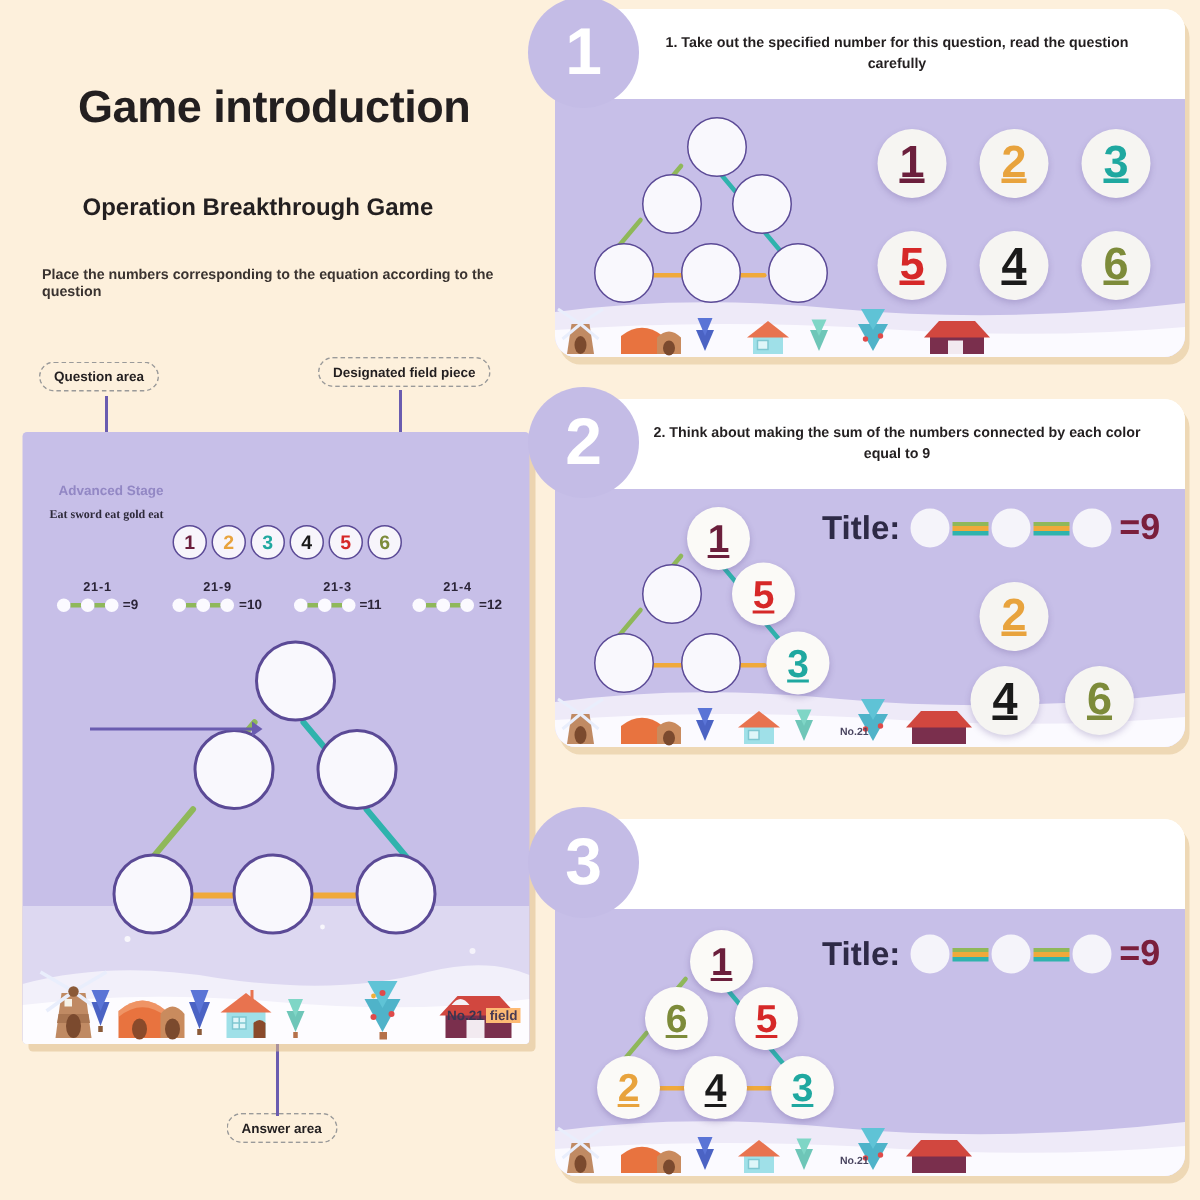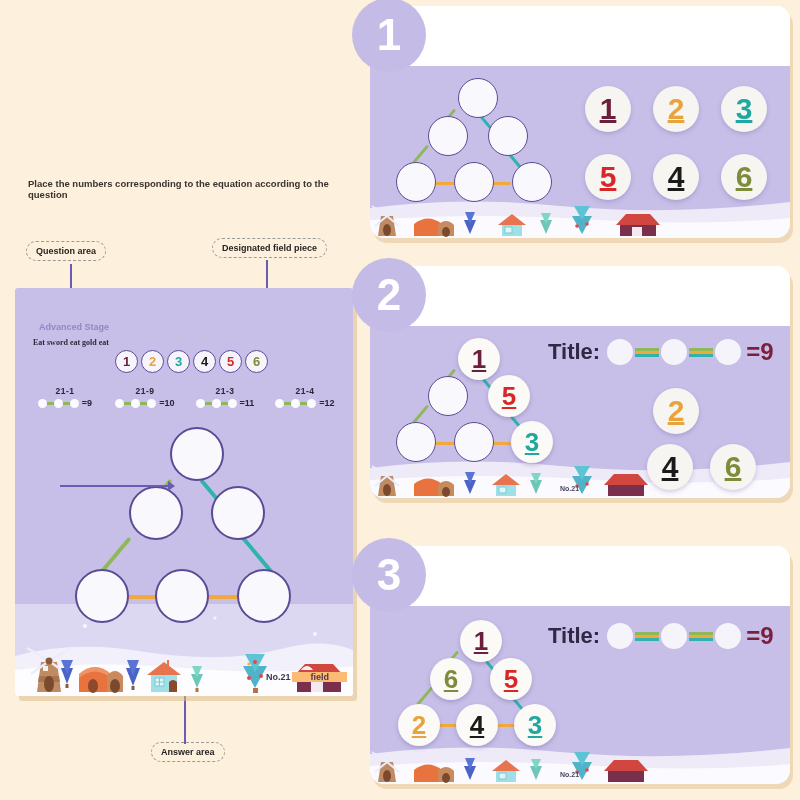--- a/index.html
+++ b/index.html
@@ -102,21 +102,21 @@
   }
 
   
   .scene { position:absolute; left:0; bottom:0; width:100%; }
 
   #board-badge {
     position:absolute; right:6px; bottom:14px;
     font-size:9px; color:#3a3550; font-weight:bold;
     display:flex; align-items:center; gap:2px;
   }
-  #board-badge .hl { background:#fdba74; color:#4a3a52; padding:0 18px; }
+  #board-badge .hl { background:#fdba74; color:#4a3a52; padding:0 2px; }
 
   
   .card {
     position:absolute; left:370px; width:420px;
     background:#fff; border-radius:14px;
     box-shadow:3px 5px 0 rgba(224,192,142,.5);
     overflow:visible;
   }
   #card-1 { top:6px; height:232px; }
   #card-2 { top:266px; height:232px; }
@@ -174,20 +174,22 @@
   .card-scene { position:absolute; left:0; bottom:0; width:100%; }
   .card-no {
     position:absolute; font-size:7px;color:#4a4560;font-weight:bold;
   }
 </style>
 </head>
 <body>
 
 <div id="left-col">
 
+  <div id="page-title">Game introduction</div>
+  <div id="page-subtitle">Operation Breakthrough Game</div>
   <div id="page-desc">Place the numbers corresponding to the equation according to the question</div>
 
   <div class="callout" id="callout-question">Question area</div>
   <div class="lead-line" style="left:70px; top:264px; height:46px;"></div>
   <div class="lead-arrow" style="left:66px; top:306px;"></div>
 
   <div class="callout" id="callout-designated">Designated field piece</div>
   <div class="lead-line" style="left:266px; top:260px; height:98px;"></div>
   <div class="lead-arrow" style="left:262px; top:354px;"></div>
 
@@ -376,20 +378,21 @@
     </div>
   </div>
 
   <div class="lead-line" style="left:60px;top:485px;width:110px;height:2px;background:#6a5cb0;"></div>
   <div class="lead-arrow" style="left:168px;top:481px;border-top:5px solid transparent;border-bottom:5px solid transparent;border-left:7px solid #6a5cb0;border-right:none;"></div>
 </div>
 
 <div class="card" id="card-1">
   <div class="card-head">
     <div class="card-badge">1</div>
+    <div class="card-head-text">1. Take out the specified number for this question, read the question carefully</div>
   </div>
   <div class="card-body">
     <svg class="card-scene" viewBox="0 0 420 52" width="420" height="52">
       <path d="M0 22 Q90 10 190 20 Q300 30 420 16 L420 52 L0 52Z" fill="#eeeaf8"></path>
       <path d="M0 34 Q110 26 230 34 Q330 40 420 32 L420 52 L0 52Z" fill="#fbfaff"></path>
       <g>
           <path d="M8 50 L11 30 L23 30 L26 50Z" fill="#c08a63"></path>
           <ellipse cx="17" cy="44" rx="4" ry="6" fill="#7b4a2e"></ellipse>
          <g stroke="#e9eefc" stroke-width="2" fill="none">
             <line x1="17" y1="30" x2="2" y2="20"></line>
@@ -474,20 +477,21 @@
       </div>
     <div class="card-chip" style="left:351px;top:88px;">
         <u style="color:#7d8b3a">6</u>
       </div>
   </div>
 </div>
 
 <div class="card" id="card-2">
   <div class="card-head">
     <div class="card-badge">2</div>
+    <div class="card-head-text">2. Think about making the sum of the numbers connected by each color equal to 9</div>
   </div>
   <div class="card-body">
     <svg class="card-scene" viewBox="0 0 420 52" width="420" height="52">
       <path d="M0 22 Q90 10 190 20 Q300 30 420 16 L420 52 L0 52Z" fill="#eeeaf8"></path>
       <path d="M0 34 Q110 26 230 34 Q330 40 420 32 L420 52 L0 52Z" fill="#fbfaff"></path>
       <g>
           <path d="M8 50 L11 30 L23 30 L26 50Z" fill="#c08a63"></path>
           <ellipse cx="17" cy="44" rx="4" ry="6" fill="#7b4a2e"></ellipse>
          <g stroke="#e9eefc" stroke-width="2" fill="none">
             <line x1="17" y1="30" x2="2" y2="20"></line>

